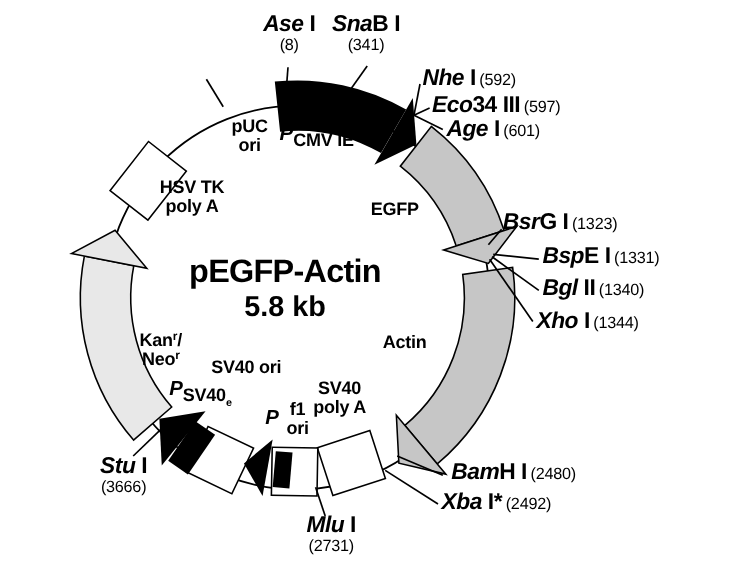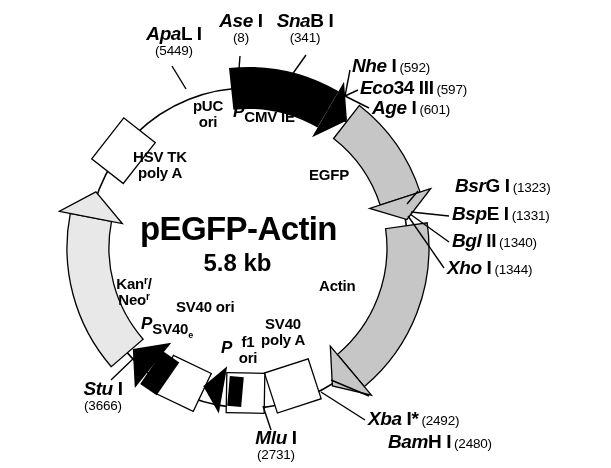--- a/index.html
+++ b/index.html
@@ -17,21 +17,21 @@
   .enz.stack .pos{display:block;margin-left:0;margin-top:0px;}
   
   .feat{font-size:15px;font-weight:700;letter-spacing:-0.2px;line-height:1.08;}
   .feat.center{text-align:center;}
   .pfx{font-style:italic;font-size:17px;font-weight:700;}
   .sub1{font-size:15px;font-weight:700;vertical-align:-5px;letter-spacing:-0.2px;}
   .sub2{font-size:9px;font-weight:700;vertical-align:-9px;}
   sup.r{font-size:10px;vertical-align:5px;}
   
   .title-block{text-align:center;}
-  .title-main{font-size:33px;font-weight:700;letter-spacing:-0.6px;}
+  .title-main{font-size:27px;font-weight:700;letter-spacing:-0.6px;}
   .title-size{font-size:24px;font-weight:700;margin-top:3px;}
   .outlined{stroke:#000;stroke-width:1.3;}
   .leader{stroke:#000;stroke-width:1.4;fill:none;}
 </style>
 </head>
 <body>
 
 <div class="canvas">
 
   <svg width="611" height="468" viewBox="0 0 611 468">
@@ -85,55 +85,51 @@
   </div>
 
   <div class="lbl enz stack" style="left:205px;top:11px;width:72px;">
     <span class="it">Ase</span><span> I</span>
     <span class="pos">(8)</span>
   </div>
   <div class="lbl enz stack" style="left:269px;top:11px;width:72px;">
     <span class="it">Sna</span><span>B I</span>
     <span class="pos">(341)</span>
   </div>
-  <div class="lbl enz stack" style="left:136px;top:24px;width:76px;">
-    <span class="it">Apa</span><span>L I</span>
-    <span class="pos">(5449)</span>
-  </div>
   <div class="lbl enz stack" style="left:240px;top:428px;width:72px;">
     <span class="it">Mlu</span><span> I</span>
     <span class="pos">(2731)</span>
   </div>
   <div class="lbl enz stack" style="left:70px;top:379px;width:66px;">
     <span class="it">Stu</span><span> I</span>
     <span class="pos">(3666)</span>
   </div>
 
   <div class="lbl enz" style="left:352px;top:56px;">
     <span class="it">Nhe</span><span> I</span><span class="pos">(592)</span>
   </div>
   <div class="lbl enz" style="left:360px;top:78px;">
     <span class="it">Eco</span><span>34 III</span><span class="pos">(597)</span>
   </div>
   <div class="lbl enz" style="left:372px;top:98px;">
     <span class="it">Age</span><span> I</span><span class="pos">(601)</span>
   </div>
-  <div class="lbl enz" style="left:419px;top:176px;margin-left:36px;">
+  <div class="lbl enz" style="left:419px;top:176px;">
     <span class="it">Bsr</span><span>G I</span><span class="pos">(1323)</span>
   </div>
   <div class="lbl enz" style="left:452px;top:204px;">
     <span class="it">Bsp</span><span>E I</span><span class="pos">(1331)</span>
   </div>
   <div class="lbl enz" style="left:452px;top:231px;">
     <span class="it">Bgl</span><span> II</span><span class="pos">(1340)</span>
   </div>
   <div class="lbl enz" style="left:447px;top:258px;">
     <span class="it">Xho</span><span> I</span><span class="pos">(1344)</span>
   </div>
-  <div class="lbl enz" style="left:388px;top:384px;margin-top:48px;">
+  <div class="lbl enz" style="left:376px;top:384px;">
     <span class="it">Bam</span><span>H I</span><span class="pos">(2480)</span>
   </div>
   <div class="lbl enz" style="left:368px;top:409px;">
     <span class="it">Xba</span><span> I*</span><span class="pos">(2492)</span>
   </div>
 
   <div class="lbl feat center" style="left:186px;top:98px;width:44px;">
     <div>pUC</div>
     <div>ori</div>
   </div>

